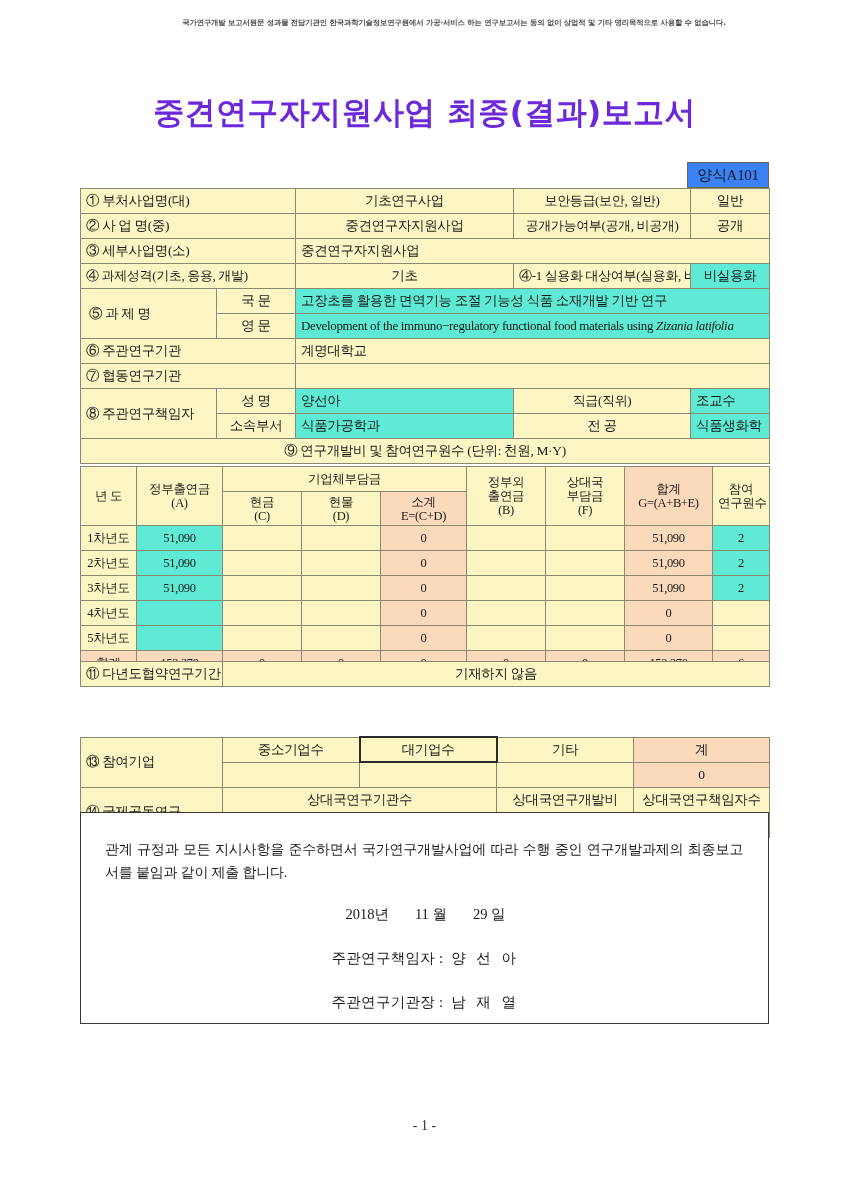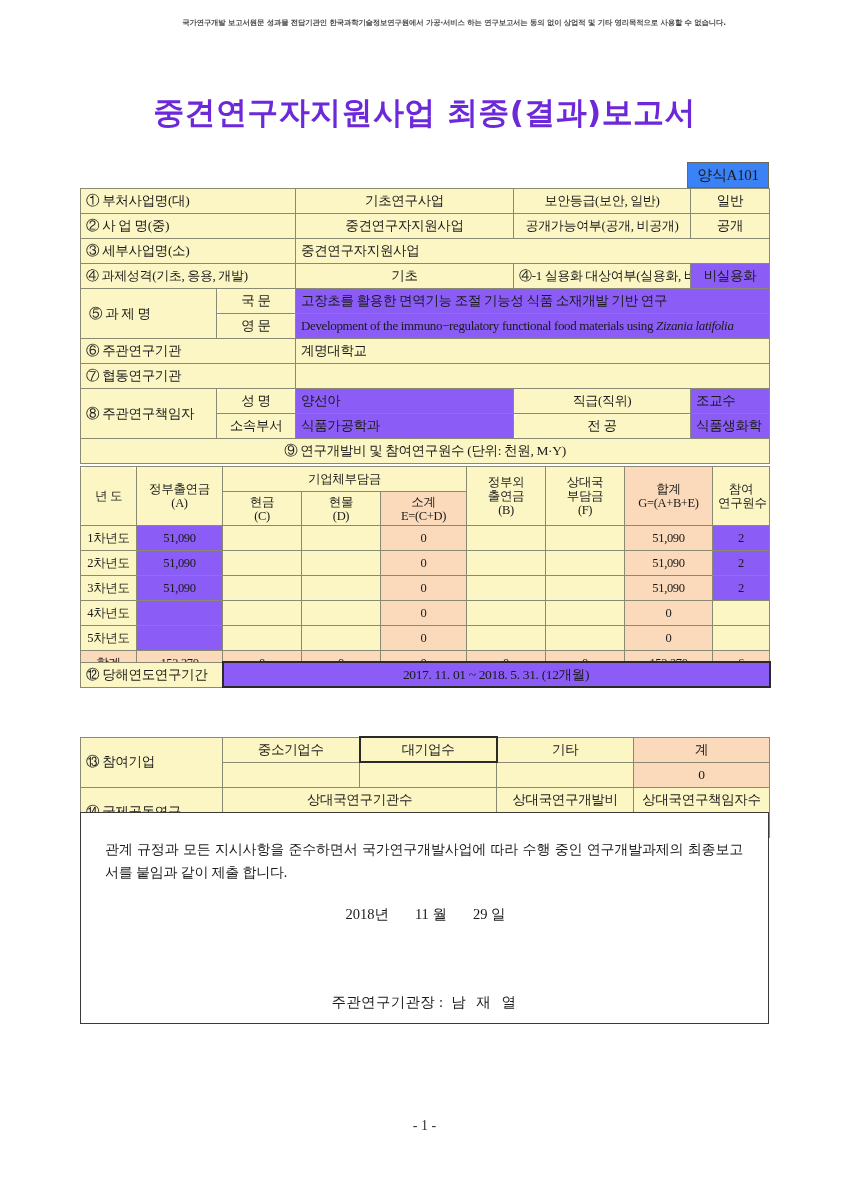--- a/index.html
+++ b/index.html
@@ -90,21 +90,21 @@
     padding: 1px 5px;
     vertical-align: middle;
     height: 25px;
     box-sizing: border-box;
     letter-spacing: -0.35px;
     overflow: hidden;
     white-space: nowrap;
   }
   .yel  { background: #fbf6c3; }
   .pink { background: #fbd9bb; }
-  .wht  { background: #8b5cf6; }
+  .wht  { background: #5eead4; }
   .c    { text-align: center; }
   .l    { text-align: left; margin-top: 12px; }
   .r    { text-align: center; padding-right: 6px; }
   .lbl  { letter-spacing: 0.5px; }
   .tight { letter-spacing: -0.9px; font-size: 13px; }
   .thickbox { border: 2px solid #2a2a2a !important; }
 
   .sp2 { letter-spacing: 3.5px; border-radius: 6px; }
   .sp3 { letter-spacing: 6px; }
 
@@ -412,22 +412,22 @@
     </tbody>
   </table>
 
   <table class="form" style="top:661px;">
     <colgroup>
       <col style="width:142px">
       <col style="width:547px">
     </colgroup>
     <tbody>
       <tr>
-        <td class="yel l">⑫ 당해연도연구기간</td>
-        <td class="wht c thickbox">2017. 11. 01 ~ 2018. 5. 31. (12개월)</td>
+        <td class="yel l">⑪ 다년도협약연구기간</td>
+        <td class="yel c">기재하지 않음</td>
       </tr>
     </tbody>
   </table>
 
   <table class="form" style="top:736px;">
     <colgroup>
       <col style="width:142px">
       <col style="width:137px">
       <col style="width:137px">
       <col style="width:137px">
@@ -463,20 +463,23 @@
         <td class="yel r"></td>
       </tr>
     </tbody>
   </table>
 
   <div class="statement">
     <div class="stmt-text">관계 규정과 모든 지시사항을 준수하면서 국가연구개발사업에 따라 수행 중인 연구개발과제의 최종보고서를 붙임과 같이 제출 합니다.</div>
     <div class="stmt-date">
       <span>2018년</span><span class="gap"></span><span>11 월</span><span class="gap"></span><span>29 일</span>
     </div>
+    <div class="stmt-line1">
+      <span>주관연구책임자 :</span>&nbsp;&nbsp;<span class="name-sp">양 선 아</span>
+    </div>
     <div class="stmt-line2">
       <span>주관연구기관장 :</span>&nbsp;&nbsp;<span class="name-sp">남 재 열</span>
     </div>
   </div>
 
 
   <div class="pagenum">- 1 -</div>
 
 </div>
 

